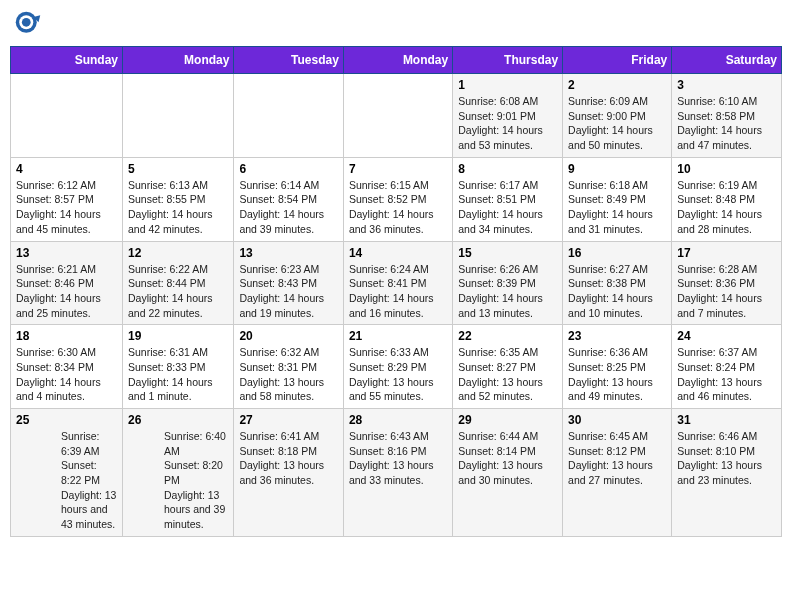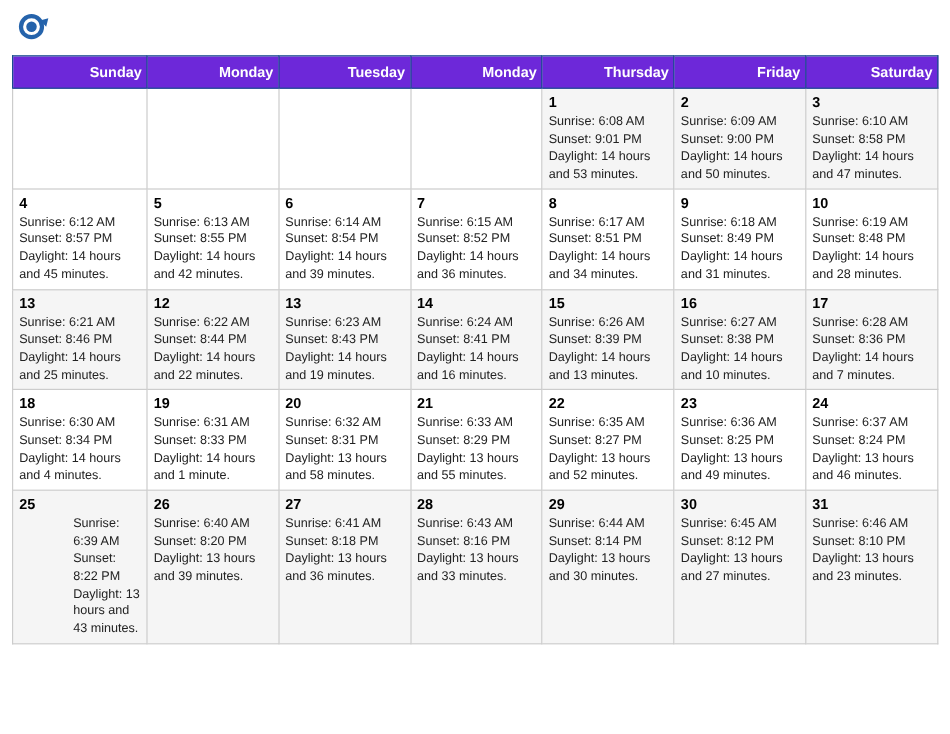--- a/index.html
+++ b/index.html
@@ -284,21 +284,21 @@
       </tr>
       <tr>
         <td>
           <span class="day-number">25</span>
           <div class="day-info" style="white-space: pre-line; margin-left: 45px;">Sunrise: 6:39 AM
 Sunset: 8:22 PM
 Daylight: 13 hours and 43 minutes.</div>
         </td>
         <td>
           <span class="day-number">26</span>
-          <div class="day-info" style="white-space: pre-line;">Sunrise: 6:40 AM
+          <div class="day-info" style="white-space: pre-line; margin-left: 36px;">Sunrise: 6:40 AM
 Sunset: 8:20 PM
 Daylight: 13 hours and 39 minutes.</div>
         </td>
         <td>
           <span class="day-number">27</span>
           <div class="day-info" style="white-space: pre-line;">Sunrise: 6:41 AM
 Sunset: 8:18 PM
 Daylight: 13 hours and 36 minutes.</div>
         </td>
         <td>

